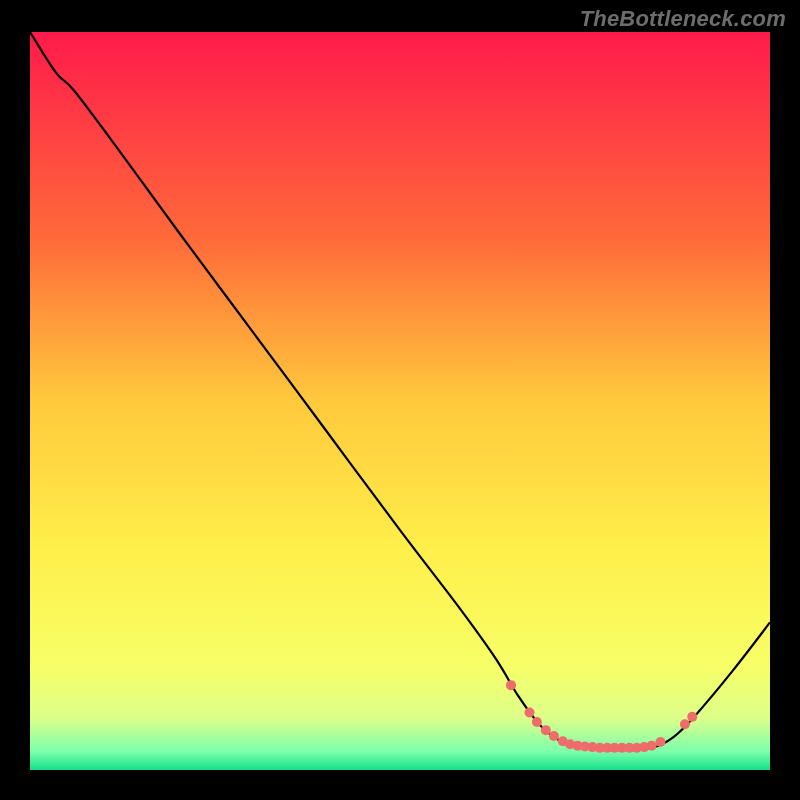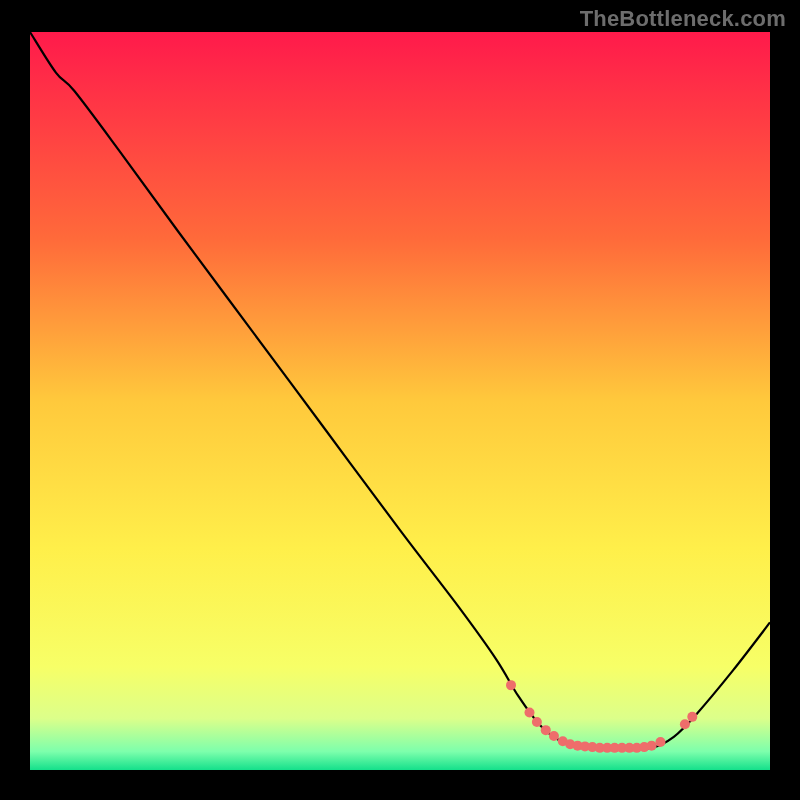--- a/index.html
+++ b/index.html
@@ -20,20 +20,21 @@
   }
   .watermark {
     position: absolute;
     top: 6px;
     right: 14px;
     font-family: Arial, Helvetica, sans-serif;
     font-size: 22px;
     font-weight: 600;
     color: #6d6d6d;
     letter-spacing: 0.2px;
+    font-style: italic;
   }
   svg {
     display: block;
   }
 </style>
 </head>
 <body>
 
 <div class="container">
   <svg id="chart-svg" width="800" height="800" viewBox="0 0 800 800">

